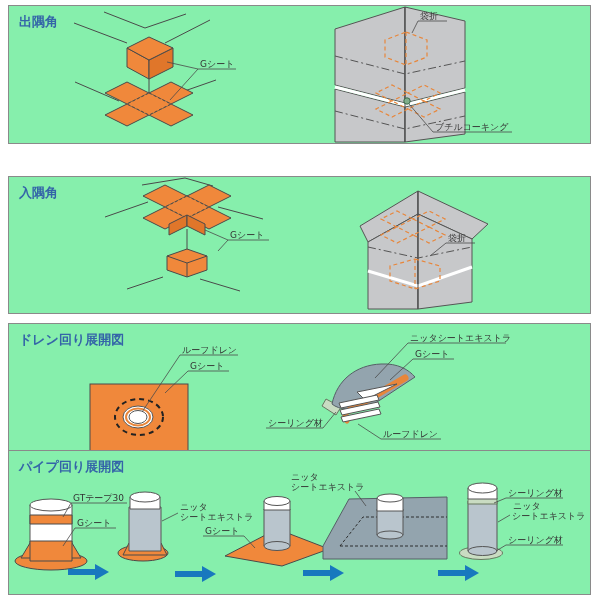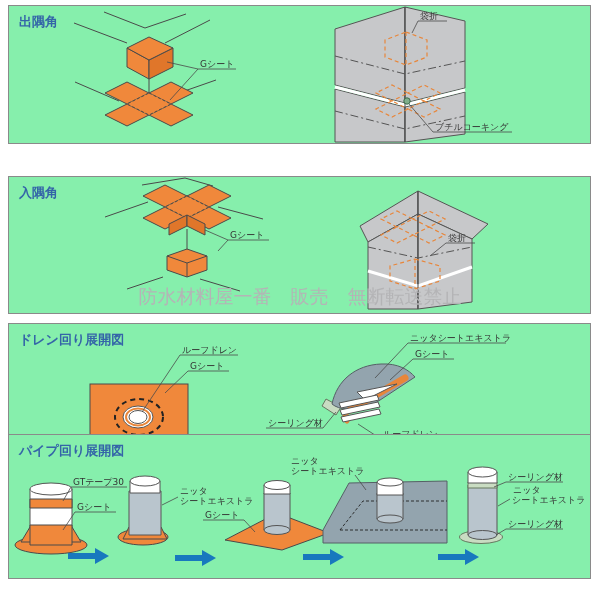--- a/index.html
+++ b/index.html
@@ -3,21 +3,21 @@
 <meta charset="utf-8">
 <style>
   html,body{margin:0;padding:0;background:#fff;}
   #stage{position:relative;width:600px;height:600px;background:#fff;overflow:hidden;
          font-family:"DejaVu Sans","Liberation Sans",sans-serif;}
   .panel{position:absolute;left:8px;width:583px;background:#86efac;
          border:1px solid #8a8a8a;box-sizing:border-box;}
   #panel1{top:5px;height:139px;}
   #panel2{top:152px;height:138px;margin-top:24px;}
   #panel3{top:323px;height:163px;}
-  #panel4{top:434px;height:145px;padding-left:26px;}
+  #panel4{top:450px;height:145px;padding-left:26px;}
   .panel svg{position:absolute;left:0;top:0;}
   .ptitle{font-size:13px;font-weight:bold;fill:#3465a8;}
   .lbl{font-size:9px;fill:#333;}
   .lead{stroke:#4a4a4a;stroke-width:0.8;fill:none;}
   .uline{stroke:#4a4a4a;stroke-width:0.8;}
   .edge{stroke:#4a4a4a;stroke-width:1;fill:none;}
   .orange{fill:#f0883b;stroke:#4a4a4a;stroke-width:1;}
   .orangedk{fill:#e0762a;stroke:#4a4a4a;stroke-width:1;}
   .gray{fill:#c7c8ca;stroke:#555;stroke-width:1;}
   .bgray{fill:#93a4ae;stroke:#556066;stroke-width:1;}
@@ -30,21 +30,20 @@
   .seam{stroke:#fff;stroke-width:3;fill:none;}
   .arrow{fill:#1878be;}
   #watermark{position:absolute;left:0;right:0;top:284px;text-align:center;
              font-size:19px;color:#b4b4b6;z-index:20;letter-spacing:0px;}
 </style>
 </head>
 <body>
 
 <div id="stage">
 
-  <div id="watermark">防水材料屋一番　販売　無断転送禁止</div>
 
   <div class="panel" id="panel1">
     <svg width="581" height="137" viewBox="0 0 581 137">
       <text class="ptitle" x="10" y="20">出隅角</text>
 
       <g>
         <path class="edge" d="M95,6 L136,22 L177,8"></path>
         <path class="edge" d="M65,17 L118,37 M156,37 L201,14"></path>
         <path class="edge" d="M66,76 L110,95 M167,88 L207,74"></path>
         <line class="edge" x1="140" y1="73" x2="140" y2="98"></line>

